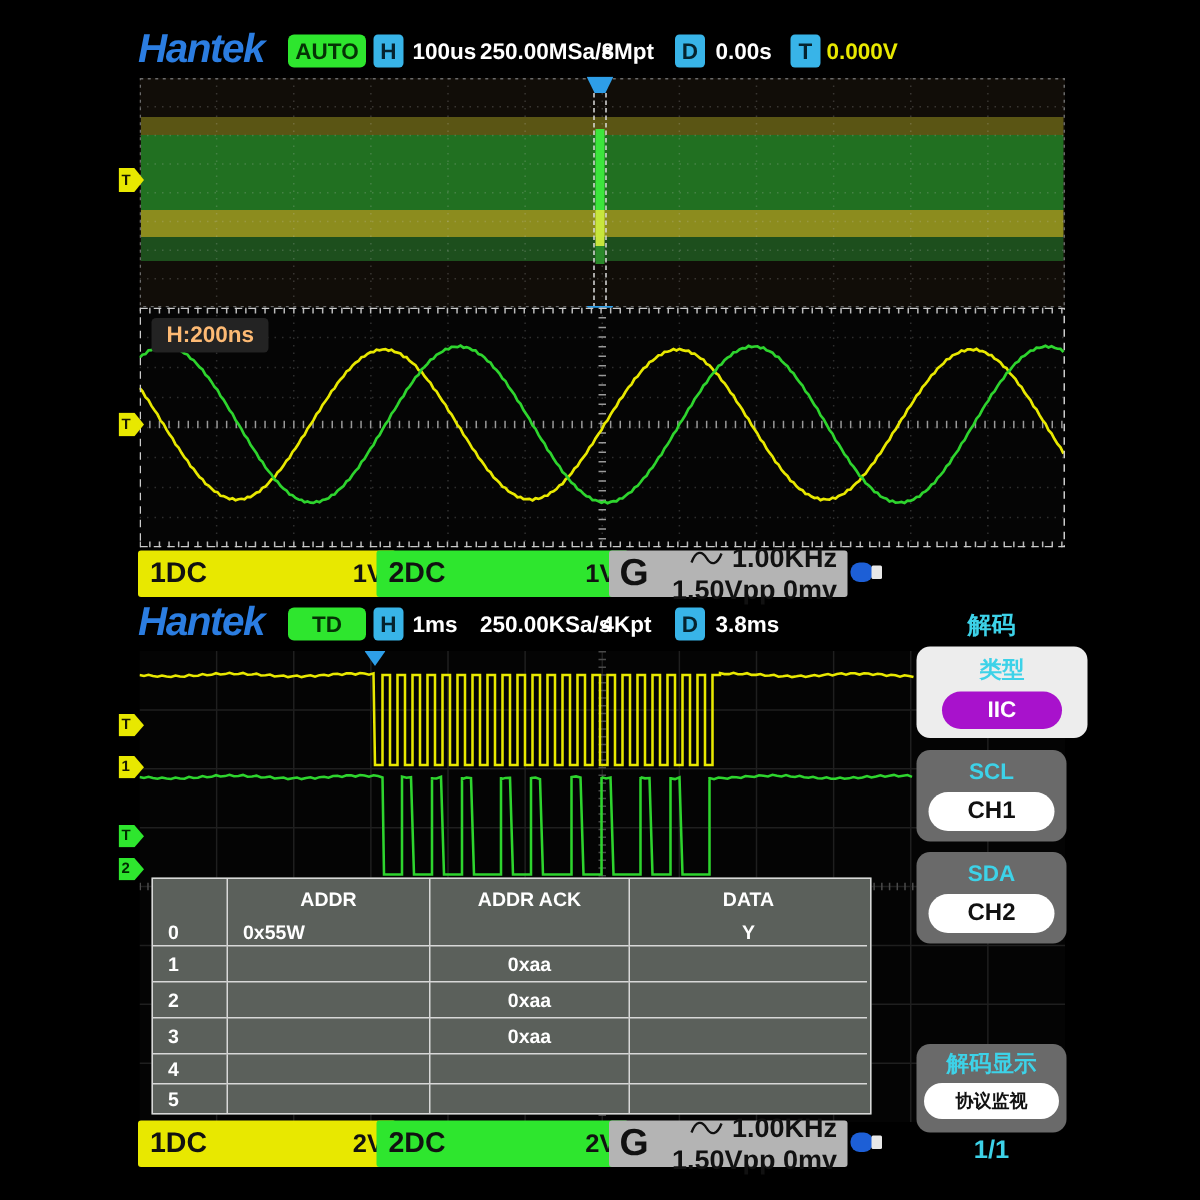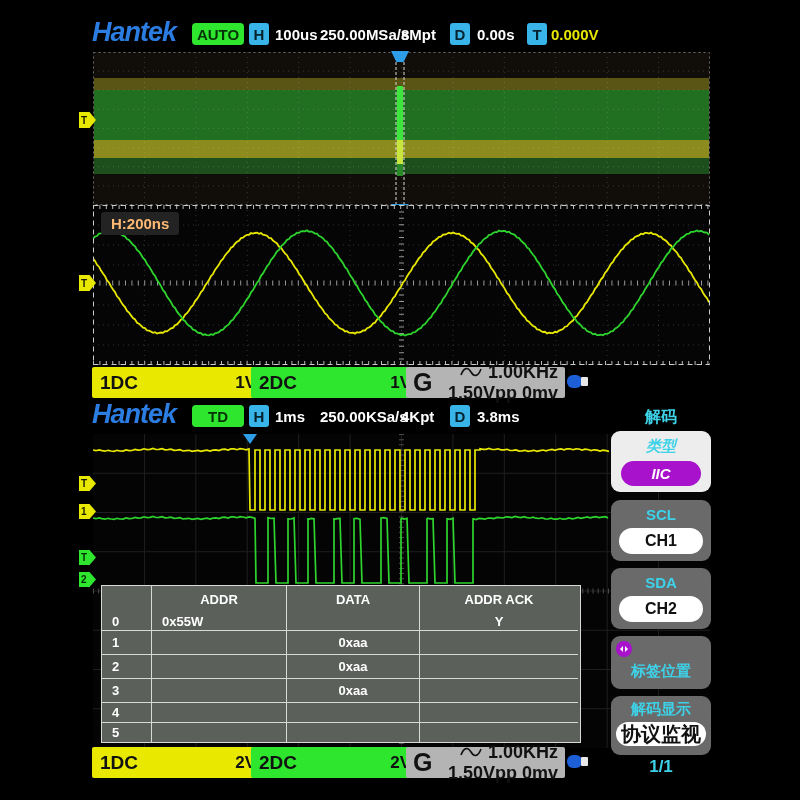--- a/index.html
+++ b/index.html
@@ -194,22 +194,22 @@
     </svg>
   <div class="abs blue-tri" style="left:243px;top:434px;width:14px;height:10px;"></div>
   <div class="abs marker m-yellow" style="left:79px;top:476px;width:15px;height:15px;">T</div>
   <div class="abs marker m-yellow" style="left:79px;top:504px;width:15px;height:15px;">1</div>
   <div class="abs marker m-green" style="left:79px;top:550px;width:15px;height:15px;">T</div>
   <div class="abs marker m-green" style="left:79px;top:572px;width:15px;height:15px;">2</div>
 
   <div id="decode-table" class="abs" style="left: 101px; top: 585px; width: 478px; height: 156px; grid-template-rows: 26px 19px 24px 24px 24px 20px 19px;">
       <div class="tcell center c0"></div>
       <div class="tcell center bl">ADDR</div>
+      <div class="tcell center bl">ADDR ACK</div>
       <div class="tcell center bl">DATA</div>
-      <div class="tcell center bl">ADDR ACK</div>
       <div class="tcell left c0 bb">0</div>
       <div class="tcell left bl bb">0x55W</div>
       <div class="tcell center bl bb"></div>
       <div class="tcell center bl bb">Y</div>
       <div class="tcell left c0 bb">1</div>
       <div class="tcell left bl bb"></div>
       <div class="tcell center bl bb">0xaa</div>
       <div class="tcell center bl bb"></div>
       <div class="tcell left c0 bb">2</div>
       <div class="tcell left bl bb"></div>
@@ -223,43 +223,35 @@
       <div class="tcell left bl bb"></div>
       <div class="tcell center bl bb"></div>
       <div class="tcell center bl bb"></div>
       <div class="tcell left c0">5</div>
       <div class="tcell left bl"></div>
       <div class="tcell center bl"></div>
       <div class="tcell center bl"></div>
     </div>
 
   <span class="abs cyan-txt" style="left:611px;top:407px;width:100px;text-align:center;font-weight:bold;font-size:16px;">解码</span>
-  <div class="abs panel panel-white" style="left:611px;top:431px;width:100px;height:61px;font-style:italic;">
+  <div class="abs panel panel-white" style="left:611px;top:431px;width:114px;height:61px;">
     <span class="panel-title cyan-txt" style="margin-top:6px;">类型</span>
     <div class="pill pill-purple" style="margin:5px auto 0;width:80px;height:25px;">IIC</div>
   </div>
   <div class="abs panel panel-gray" style="left:611px;top:500px;width:100px;height:61px;">
     <span class="panel-title cyan-txt" style="margin-top:6px;">SCL</span>
     <div class="pill pill-white" style="margin:5px auto 0;width:84px;height:26px;">CH1</div>
   </div>
   <div class="abs panel panel-gray" style="left:611px;top:568px;width:100px;height:61px;">
     <span class="panel-title cyan-txt" style="margin-top:6px;">SDA</span>
     <div class="pill pill-white" style="margin:5px auto 0;width:84px;height:26px;">CH2</div>
   </div>
-  <div class="abs panel panel-gray" style="left:611px;top:636px;width:100px;height:53px;">
-    <svg class="abs" style="left:4px;top:4px;" width="18" height="18" viewBox="0 0 18 18">
-      <circle cx="9" cy="9" r="8" fill="#a812cc"></circle>
-      <path d="M5,9 L8,6 L8,12 Z" fill="#fff"></path>
-        <path d="M13,9 L10,6 L10,12 Z" fill="#fff"></path>
-    </svg>
-    <span class="panel-title cyan-txt" style="margin-top:26px;">标签位置</span>
-  </div>
   <div class="abs panel panel-gray" style="left:611px;top:696px;width:100px;height:59px;">
     <span class="panel-title cyan-txt" style="margin-top:4px;">解码显示</span>
-    <div class="pill pill-white" style="margin:3px auto 0;width:90px;height:24px;font-size:20px;">协议监视</div>
+    <div class="pill pill-white" style="margin:3px auto 0;width:90px;height:24px;font-size:12px;">协议监视</div>
   </div>
   <span class="abs cyan-txt" style="left:611px;top:757px;width:100px;text-align:center;font-weight:bold;font-size:17px;">1/1</span>
 
   <div class="abs ch-box box-yellow" style="left:92px;top:747px;width:156px;height:31px;">
     <span class="ch-name">1DC</span>
     <span class="ch-scale">2V</span>
   </div>
   <div class="abs ch-box box-green" style="left:251px;top:747px;width:152px;height:31px;">
     <span class="ch-name">2DC</span>
     <span class="ch-scale">2V</span>

